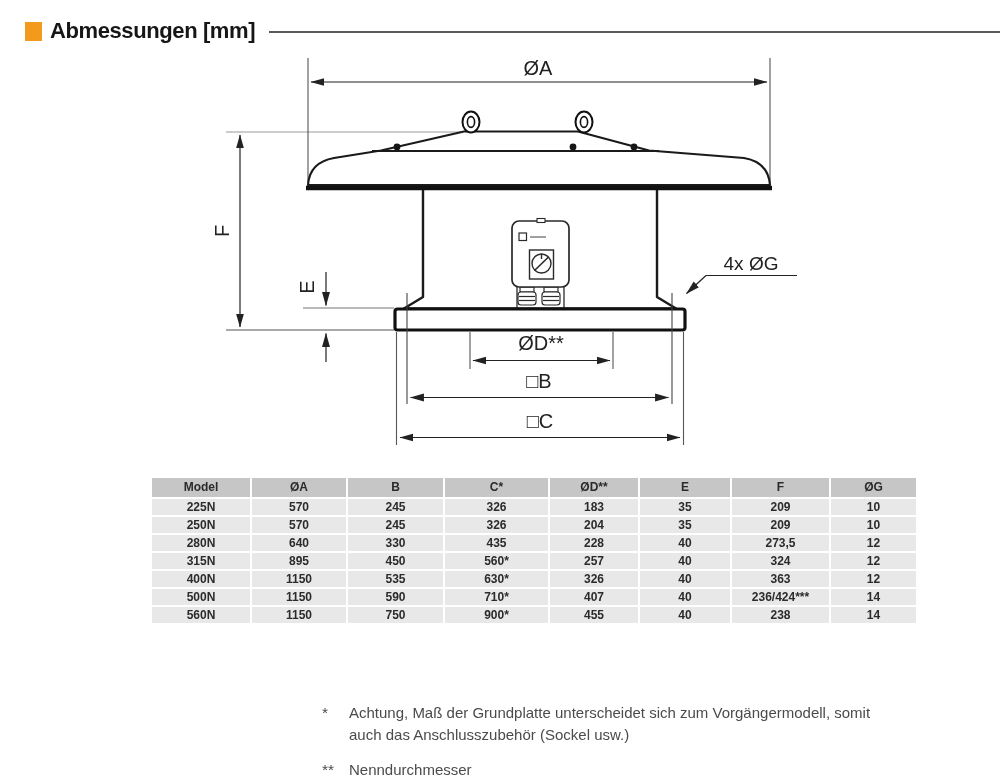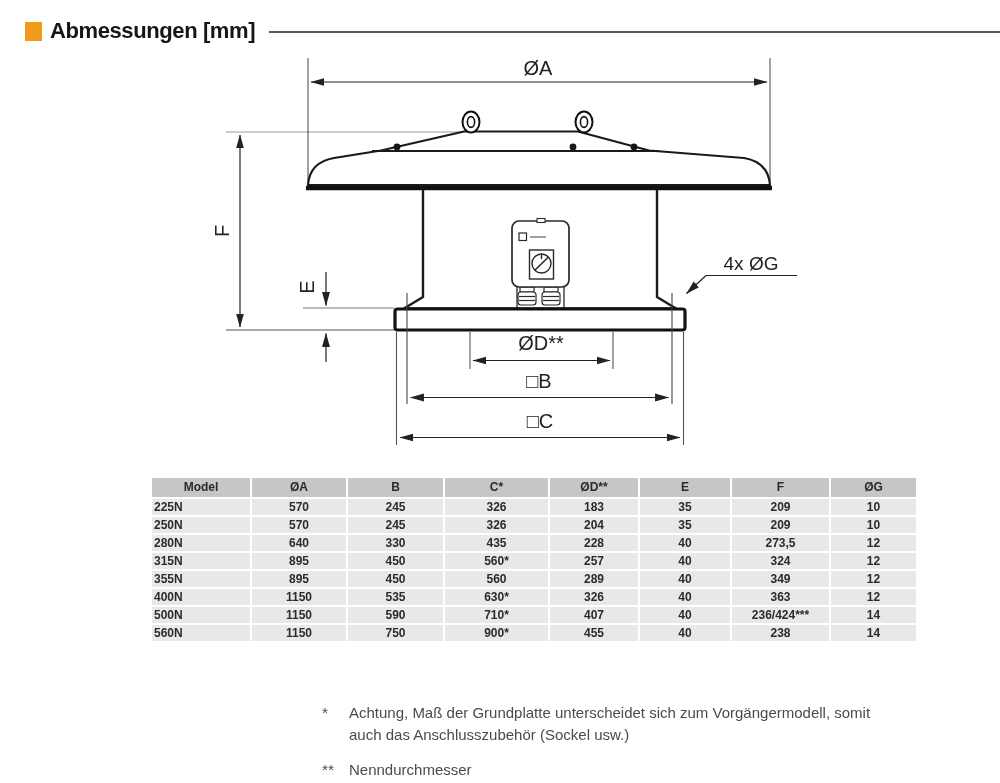--- a/index.html
+++ b/index.html
@@ -31,21 +31,21 @@
     font-family:"Liberation Sans",sans-serif;font-size:12px;color:#2b2b2b;
   }
   table.dim-table th{
     background:#c6c6c6;height:19px;line-height:19px;font-weight:700;
     text-align:center;padding:0 2px;overflow:hidden;white-space:nowrap;
   }
   table.dim-table td{
     background:#e8e8e8;height:16px;line-height:16px;font-weight:700;
     text-align:center;padding:0 2px;overflow:hidden;white-space:nowrap;
   }
-  table.dim-table td.model{text-align:left;}
+  table.dim-table td.model{text-align:center;}
   
   .footnotes{position:absolute;left:316px;top:702px;width:600px;color:#4b4b4b;}
   .footnote{display:flex;align-items:flex-start;margin-bottom:13px;}
   .fn-marker{flex:0 0 27px;font-size:15.5px;line-height:22px;padding-left:6px;}
   .fn-text{margin:0;font-size:15px;line-height:22px;max-width:555px;}
 </style>
 </head>
 <body>
 
 <svg width="1000" height="470" viewBox="0 0 1000 470">
@@ -208,30 +208,20 @@
           <td class="model">315N</td>
           <td>895</td>
           <td>450</td>
           <td>560*</td>
           <td>257</td>
           <td>40</td>
           <td>324</td>
           <td>12</td>
         </tr>
         <tr>
-          <td class="model">355N</td>
-          <td>895</td>
-          <td>450</td>
-          <td>560</td>
-          <td>289</td>
-          <td>40</td>
-          <td>349</td>
-          <td>12</td>
-        </tr>
-        <tr>
           <td class="model">400N</td>
           <td>1150</td>
           <td>535</td>
           <td>630*</td>
           <td>326</td>
           <td>40</td>
           <td>363</td>
           <td>12</td>
         </tr>
         <tr>

